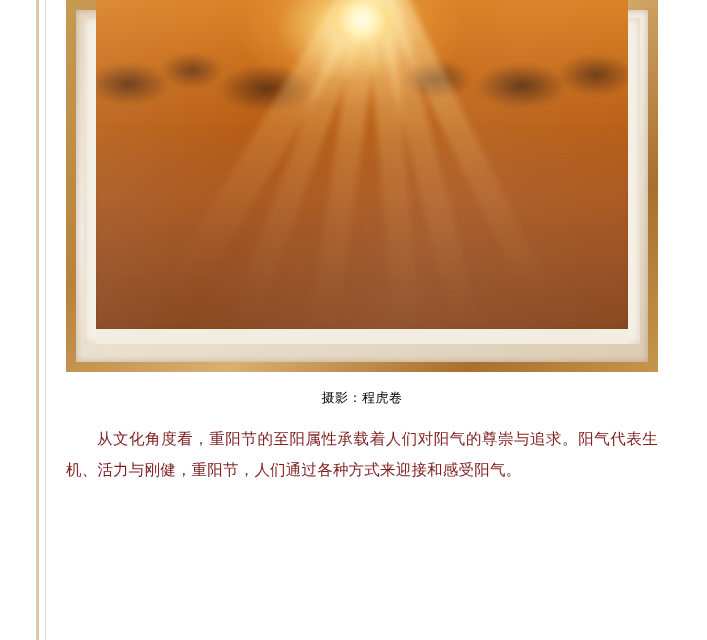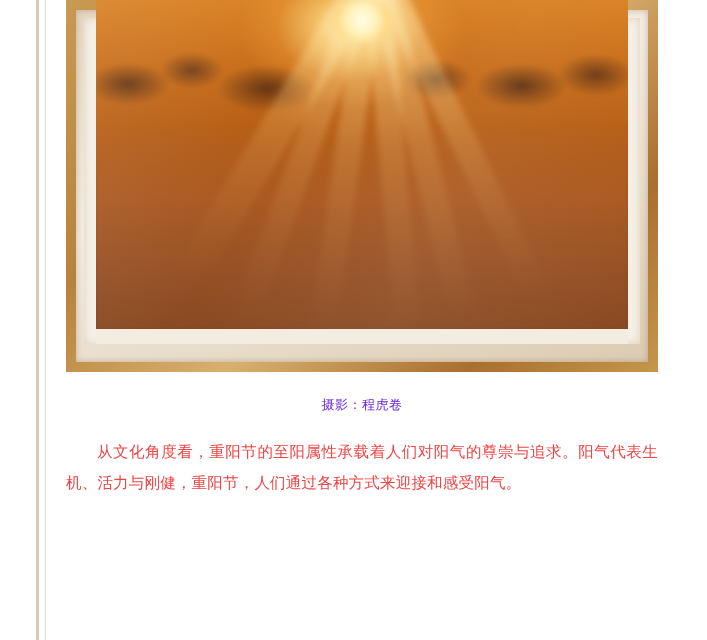--- a/index.html
+++ b/index.html
@@ -131,30 +131,30 @@
   .photo-frame .mat-bottom {
     position: absolute;
     left: 30px; right: 30px; bottom: 28px;
     height: 15px;
     background: #f3ece0;
   }
   .caption {
     width: 592px;
     text-align: center;
     font-size: 13px;
-    color: #6d28d9;
-    padding-top: 24px;
+    color: #000000;
+    padding-top: 17px;
     letter-spacing: 0.5px;
   }
   .body-text {
     width: 592px;
-    margin-top: 22px;
+    margin-top: 16px;
     font-size: 15.5px;
     line-height: 31px;
-    color: #ef4444;
+    color: #7f1d1d;
     text-align: justify;
     letter-spacing: 0.2px;
   }
   .body-text p {
     margin: 0;
     text-indent: 2em;
   }
 </style>
 </head>
 <body>

